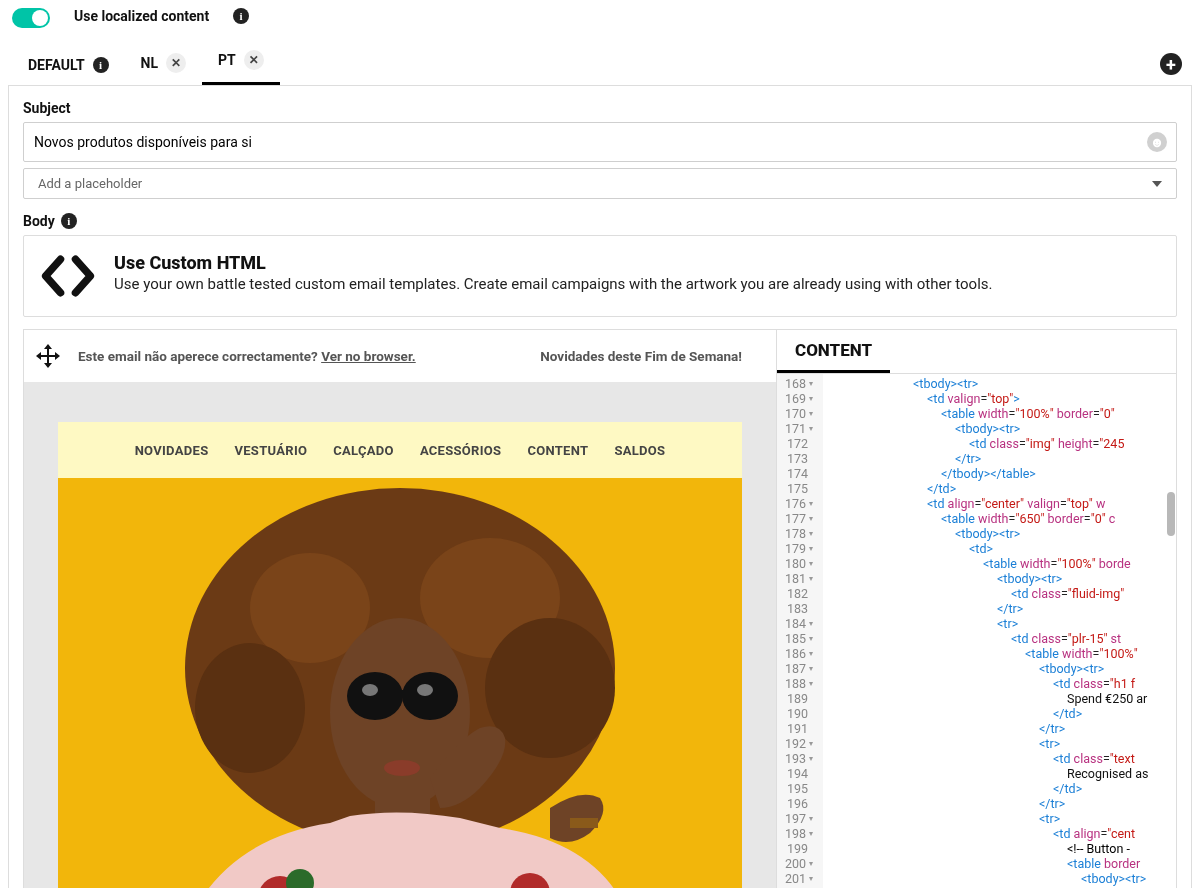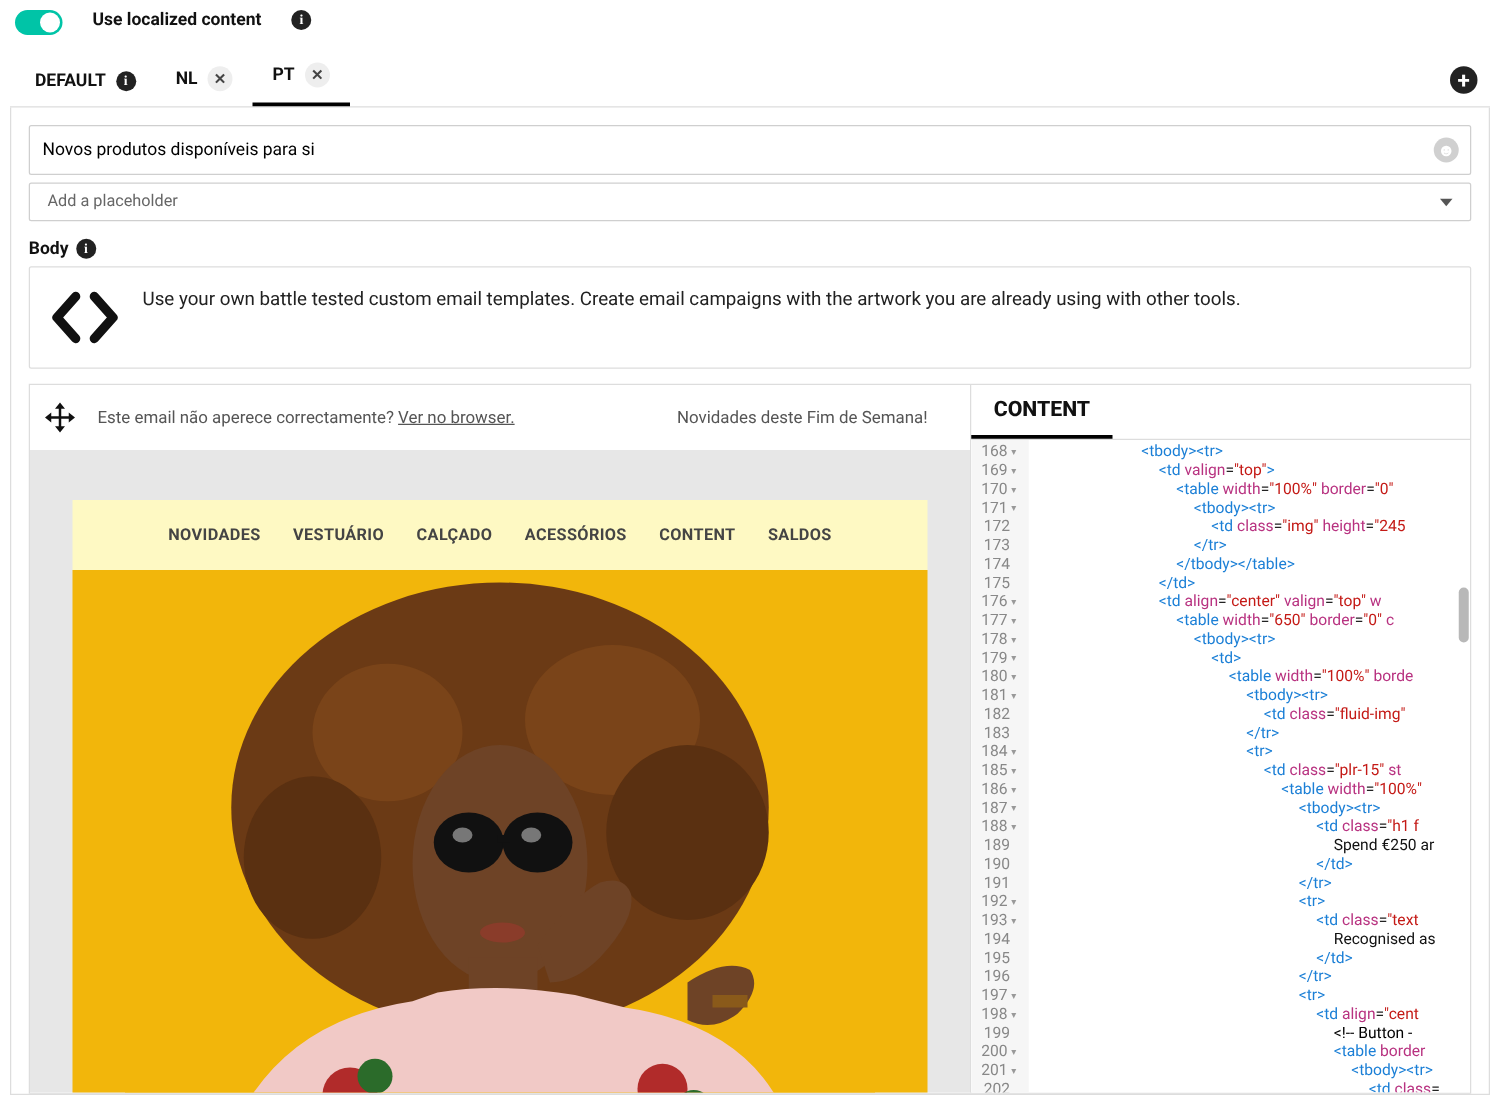--- a/index.html
+++ b/index.html
@@ -31,21 +31,21 @@
 
 .body-block { margin-top:14px; }
 .custom-html-box { border:1px solid #ddd; border-radius:2px; padding:16px 16px; display:flex; gap:18px; align-items:flex-start; }
 .code-icon { width:56px; height:48px; }
 .custom-html-box h3 { font-weight:800; font-size:18px; margin-bottom:2px; }
 .custom-html-box p { font-size:15px; color:#222; }
 
 
 .split { display:flex; border:1px solid #ddd; margin-top:12px; height:568px; }
 .preview { flex:1; background:#fff; position:relative; overflow:hidden; }
-.preview-top { display:flex; align-items:center; padding:12px 14px 12px 10px; gap:16px; font-size:13.5px; color:#555; }
+.preview-top { display:flex; align-items:center; padding:12px 14px 12px 10px; gap:16px; font-size:13.5px; color:#555;font-weight:bold; }
 .move-icon { width:28px; height:28px; }
 .preview-top a { color:#555; text-decoration:underline; }
 .preview-top .right { margin-left:auto; margin-right:20px;}
 .preview-gray { background:#e7e7e7; padding:40px 34px 0 34px; }
 .nav { background:#fef9c3; height:56px; display:flex; align-items:center; justify-content:center; gap:26px; font-weight:700; font-size:13px; color:#444; letter-spacing:0.3px; }
 .hero { height:440px; background:#f2b60b; display:flex; align-items:flex-end; justify-content:center; overflow:hidden; }
 
 .codepane { width:400px; border-left:1px solid #ddd; display:flex; flex-direction:column; }
 .codetab { height:44px; display:flex; align-items:center; border-bottom:1px solid #ddd; }
 .codetab-inner { padding:0 18px; height:100%; display:flex; align-items:center; font-weight:800; font-size:17px; border-bottom:3px solid #000; }
@@ -84,40 +84,44 @@
     </div>
     <div class="tab active">
       <span>PT</span>
       <span class="close">✕</span>
     </div>
     <div class="tab-add">+</div>
   </div>
 
   <div class="panel">
 
+    <div class="lbl">
+      <span>Subject</span>
+    </div>
     <div class="subject-input">
       <input type="text" value="Novos produtos disponíveis para si" style="">
       <span class="emoji">☻</span>
     </div>
     <div class="placeholder-select">
       <span>Add a placeholder</span>
       <span class="caret"></span>
     </div>
 
     <div class="body-block">
       <div class="lbl">
         <span>Body</span>
         <span class="info-dot">i</span>
       </div>
       <div class="custom-html-box">
         <svg class="code-icon" viewBox="0 0 60 48">
           <path d="M22 6 L6 24 L22 42" fill="none" stroke="#111" stroke-width="8" stroke-linecap="round" stroke-linejoin="round"></path>
           <path d="M38 6 L54 24 L38 42" fill="none" stroke="#111" stroke-width="8" stroke-linecap="round" stroke-linejoin="round"></path>
         </svg>
         <div>
+          <h3>Use Custom HTML</h3>
           <p>Use your own battle tested custom email templates. Create email campaigns with the artwork you are already using with other tools.</p>
         </div>
       </div>
 
       <div class="split">
         <div class="preview">
           <div class="preview-top">
             <svg class="move-icon" viewBox="0 0 28 28">
               <path d="M14 2 L18 7 L15 7 L15 13 L21 13 L21 10 L26 14 L21 18 L21 15 L15 15 L15 21 L18 21 L14 26 L10 21 L13 21 L13 15 L7 15 L7 18 L2 14 L7 10 L7 13 L13 13 L13 7 L10 7 Z" fill="#111"></path>
             </svg>

